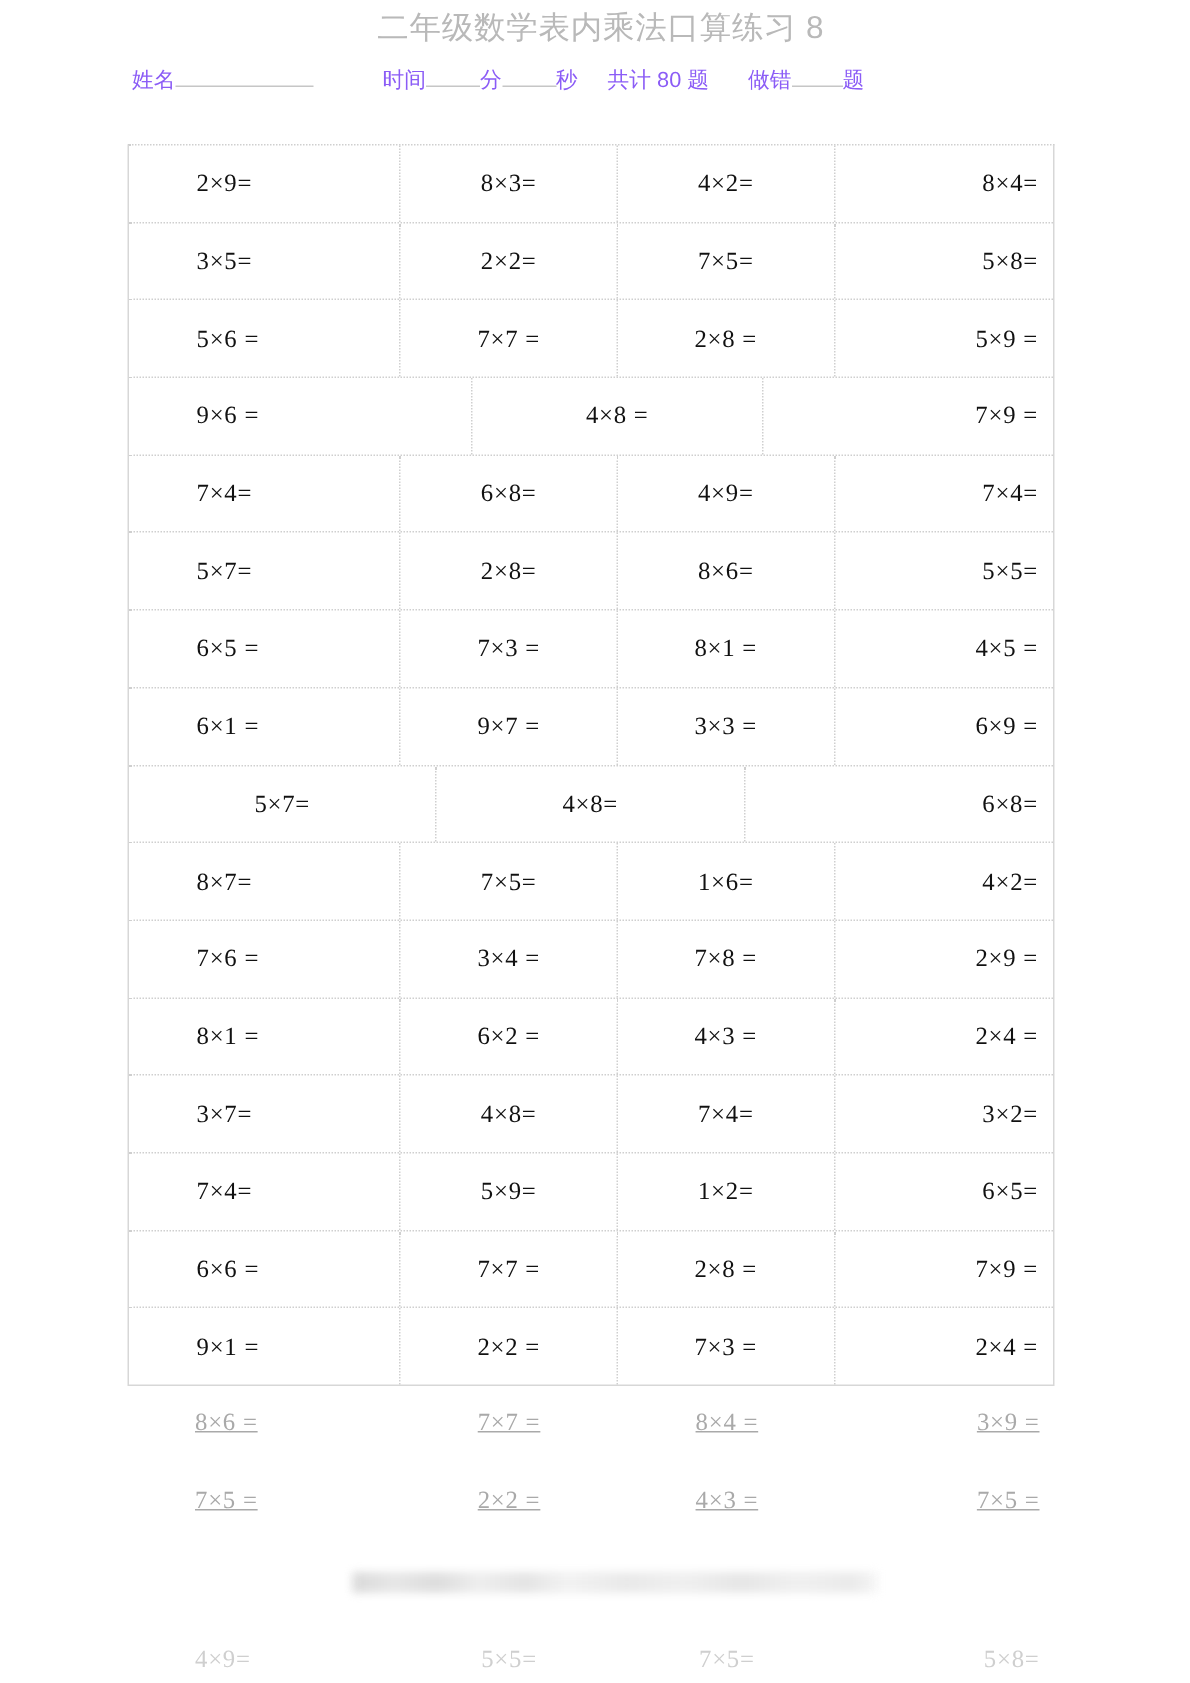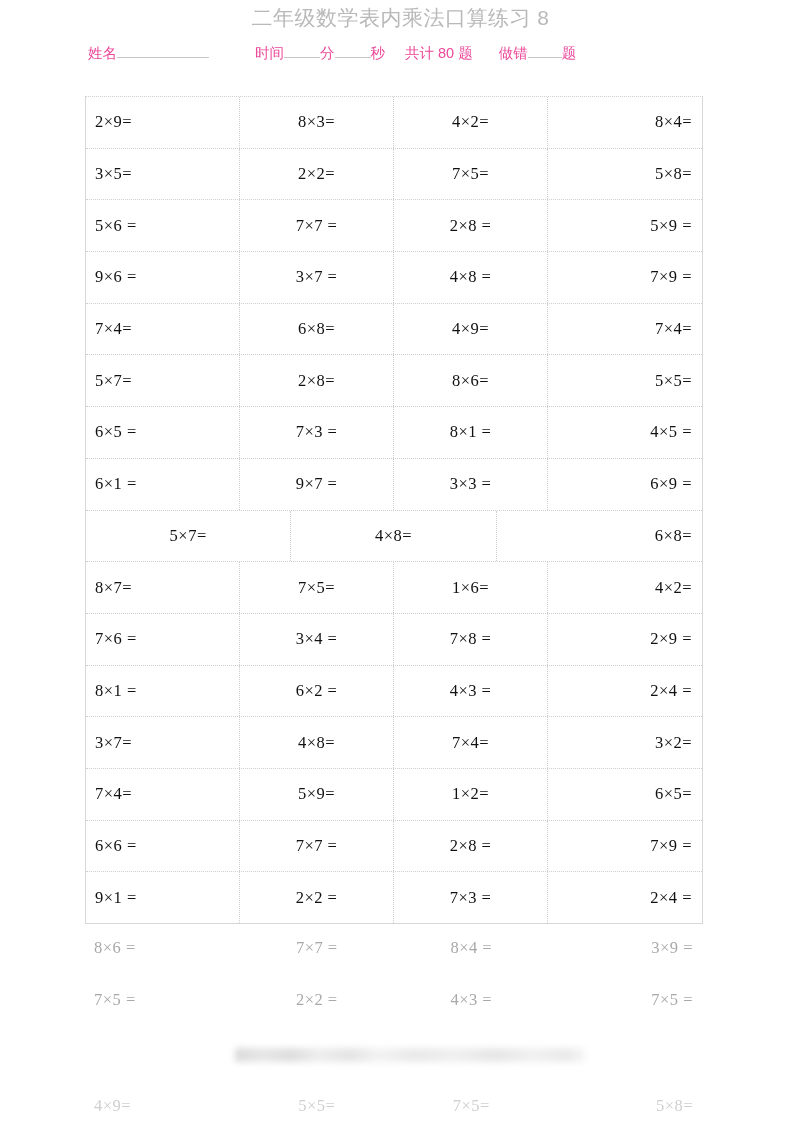--- a/index.html
+++ b/index.html
@@ -30,21 +30,21 @@
     font-family: "Liberation Sans", "DejaVu Sans", sans-serif;
     white-space: nowrap;
   }
 
   #worksheet-subheader {
     position: absolute;
     left: 88px;
     top: 44px;
     width: 620px;
     font-size: 14.5px;
-    color: #ec4899;
+    color: #8b5cf6;
     font-family: "Liberation Sans", "DejaVu Sans", sans-serif;
     display: flex;
     align-items: baseline;
     white-space: nowrap;
   }
   #worksheet-subheader .fld { display: inline-flex; align-items: baseline; }
   .rule {
     display: inline-block;
     border-bottom: 1.4px solid #c6c6c6;
     height: 0.85em;
@@ -80,39 +80,40 @@
     flex: 1 1 25%;
     display: flex;
     align-items: center;
     font-size: 16.5px;
     box-sizing: border-box;
     border-right: 1px dotted #cfcfcf;
     letter-spacing: 0.5px;
     white-space: nowrap;
   }
   .pcell:last-child { border-right: none; }
-  .pcell.c0 { justify-content: flex-start; padding-left: 9px; }
+  .pcell.c0 { justify-content: flex-start; padding-left: 9px; margin-left: 36px; }
   .pcell.c1 { justify-content: center; }
   .pcell.c2 { justify-content: center; }
   .pcell.c3 { justify-content: flex-end; padding-right: 10px; }
 
   
   #faded-rows {
     position: absolute;
     left: 85px;
     top: 922px;
     width: 618px;
   }
   #faded-rows .prow {
     border-bottom: none;
     height: 51.7px;
   }
   #faded-rows .pcell {
     border-right: none;
     color: #a9a9a9;
+    text-decoration: underline;
   }
 
   
   #smudge-bar {
     position: absolute;
     left: 235px;
     top: 1048px;
     width: 350px;
     height: 14px;
     background: linear-gradient(90deg,
@@ -186,21 +187,20 @@
       <div class="pcell c3">5×8=</div>
     </div>
     <div class="prow">
       <div class="pcell c0">5×6 =</div>
       <div class="pcell c1">7×7 =</div>
       <div class="pcell c2">2×8 =</div>
       <div class="pcell c3">5×9 =</div>
     </div>
     <div class="prow">
       <div class="pcell c0">9×6 =</div>
-      <div class="pcell c1">3×7 =</div>
       <div class="pcell c2">4×8 =</div>
       <div class="pcell c3">7×9 =</div>
     </div>
     <div class="prow">
       <div class="pcell c0">7×4=</div>
       <div class="pcell c1">6×8=</div>
       <div class="pcell c2">4×9=</div>
       <div class="pcell c3">7×4=</div>
     </div>
     <div class="prow">

